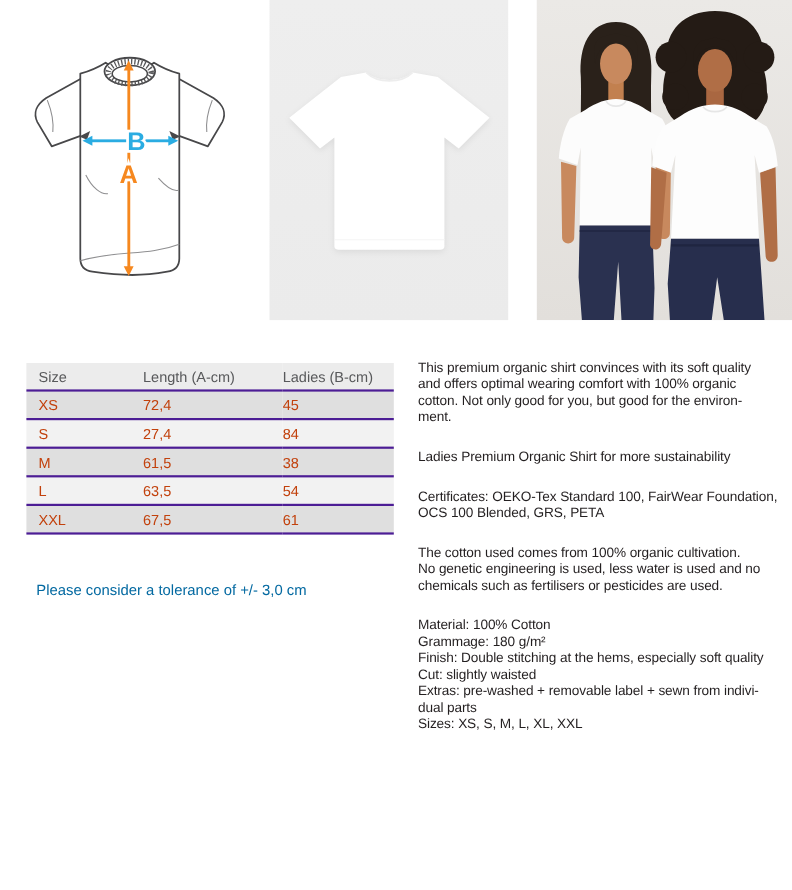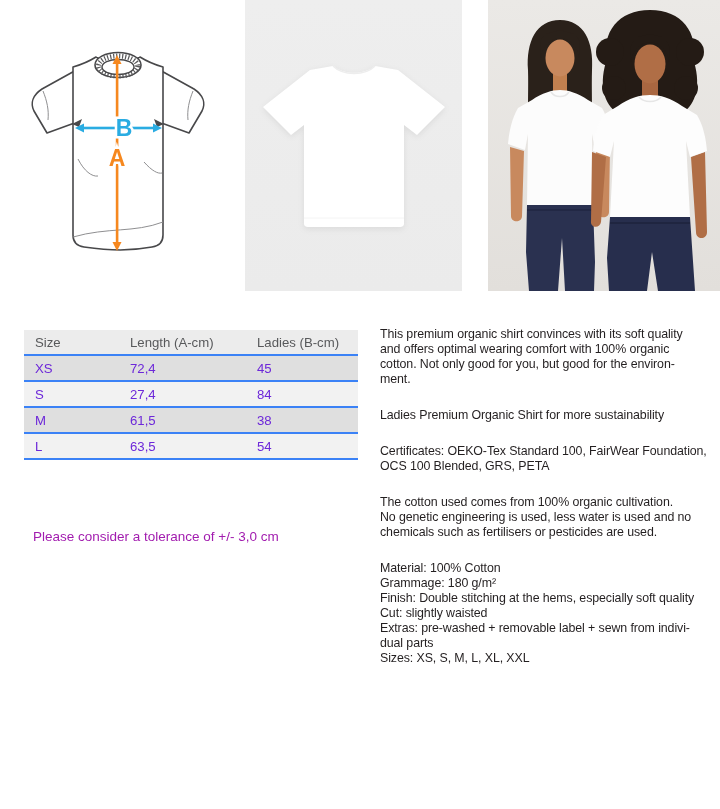--- a/index.html
+++ b/index.html
@@ -14,29 +14,29 @@
   .photo-tee svg,.photo-models svg,.diagram svg{display:block;width:100%;height:100%;}
 
   
   .size-table-wrap{position:absolute;left:24px;top:330px;width:334px;}
   table.size-table{border-collapse:collapse;width:334px;table-layout:fixed;font-size:13.2px;}
   table.size-table col.c1{width:106px;}
   table.size-table col.c2{width:127px;}
   table.size-table col.c3{width:101px;}
   table.size-table th,table.size-table td{
     text-align:left;font-weight:normal;height:24px;padding:0;
-    border-bottom:2px solid #3b82f6;vertical-align:middle;
+    border-bottom:2px solid #4c1d95;vertical-align:middle;
   }
   table.size-table th:first-child,table.size-table td:first-child{padding-left:11px;}
   table.size-table thead th{background:#ececec;color:#58595b;}
-  table.size-table tbody td{color:#6d28d9;}
+  table.size-table tbody td{color:#c2410c;}
   table.size-table tbody tr:nth-child(odd) td{background:#dfdfdf;}
   table.size-table tbody tr:nth-child(even) td{background:#f2f2f2;}
 
-  .tolerance{position:absolute;left:33px;top:529px;font-size:13.5px;color:#a21caf;}
+  .tolerance{position:absolute;left:33px;top:529px;font-size:13.5px;color:#0369a1;}
 
   
   .description{position:absolute;left:380px;top:327px;width:342px;}
   .description p{
     margin:0 0 21px 0;white-space:pre-line;
     font-size:12.4px;line-height:15px;color:#231f20;letter-spacing:-0.1px;
   }
 </style>
 </head>
 <body>
@@ -182,20 +182,25 @@
         <tr>
           <td>M</td>
           <td>61,5</td>
           <td>38</td>
         </tr>
         <tr>
           <td>L</td>
           <td>63,5</td>
           <td>54</td>
         </tr>
+        <tr>
+          <td>XXL</td>
+          <td>67,5</td>
+          <td>61</td>
+        </tr>
       </tbody>
     </table>
   </div>
 
   <div class="tolerance">Please consider a tolerance of +/- 3,0 cm</div>
 
   <div class="description">
     <p>This premium organic shirt convinces with its soft quality
 and offers optimal wearing comfort with 100% organic
 cotton. Not only good for you, but good for the environ-

